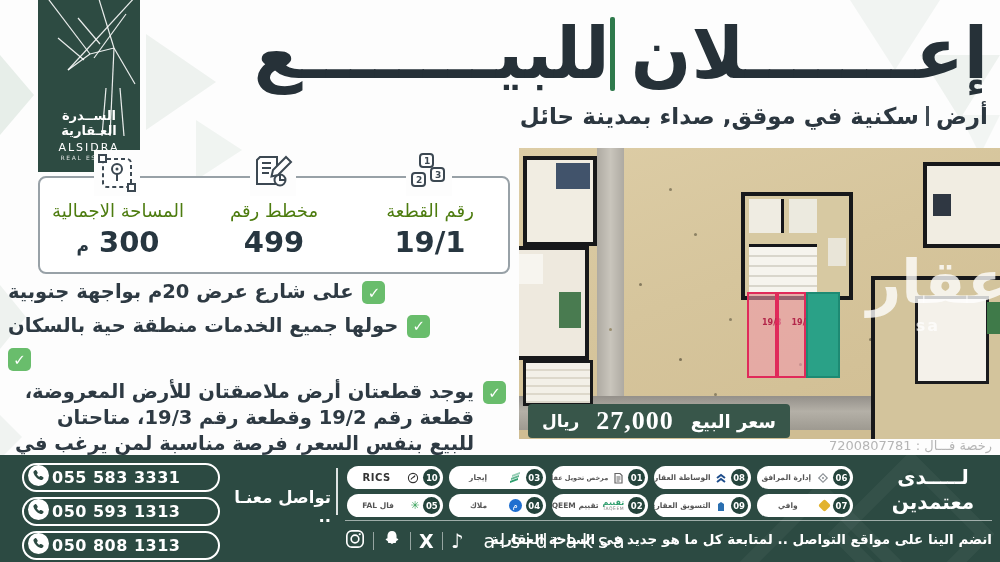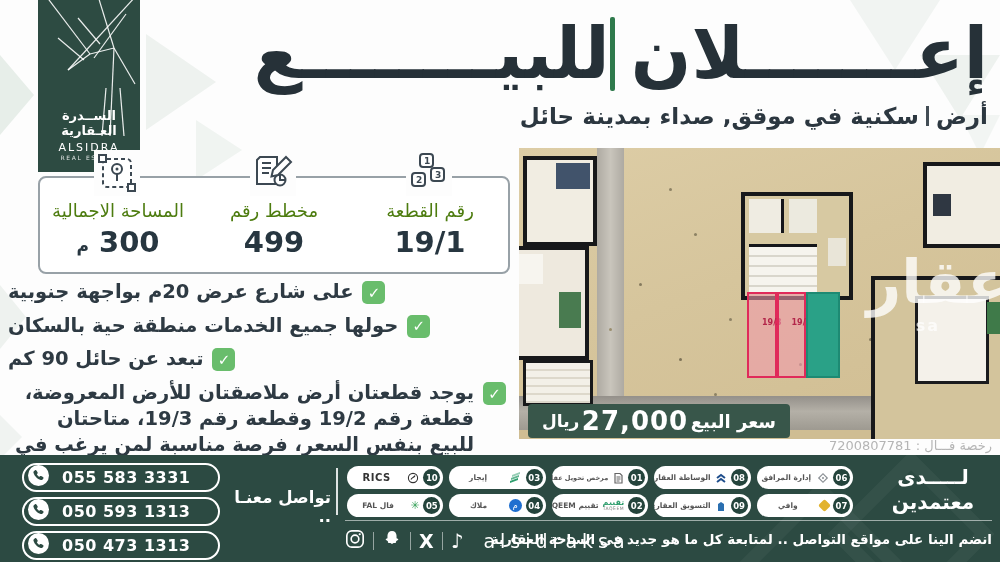--- a/index.html
+++ b/index.html
@@ -55,29 +55,29 @@
     175px 60px 0 #8d8264,200px 150px 0 #857a5e,230px 90px 0 #94886a,-95px 55px 0 #8d8264;}
   .plot{top:144px;height:86px;background:rgba(242,154,173,.58);border:2px solid #e02a5a;
         text-align:center;font-size:8px;font-weight:bold;color:#b3264a;padding-top:24px;box-sizing:border-box;}
   .plot-teal{left:287px;top:144px;width:34px;height:86px;background:#2aa187;border:2px solid #1d8a73;box-sizing:border-box;}
   .wm{right:-8px;top:104px;font-size:60px;font-weight:bold;color:rgba(255,255,255,.78);direction:rtl;line-height:1;}
   .wm-sub{right:60px;top:168px;font-size:16px;font-weight:bold;color:rgba(255,255,255,.7);letter-spacing:2px;}
   .price-bar{position:absolute;left:528px;top:404px;width:262px;height:34px;background:#38564a;border-radius:4px;
              display:flex;direction:rtl;align-items:center;justify-content:space-between;
              padding:0 14px;box-sizing:border-box;color:#fff;z-index:3;}
   .price-label{font-size:18px;font-weight:600;}
-  .price-value{font-size:26px;font-weight:bold;letter-spacing:1px;}
+  .price-value{font-size:26px;font-weight:bold;letter-spacing:1px;font-family:Liberation Serif, serif;}
   .price-cur{font-size:17px;font-weight:600;}
   .license{position:absolute;right:8px;top:438px;width:250px;direction:rtl;font-size:13px;color:#b5b5b5;}
 
   
   .footer{position:absolute;left:0;top:455px;width:1000px;height:107px;background:#2c4a42;z-index:4;}
   .footer .pat{position:absolute;border:14px solid rgba(255,255,255,.04);width:90px;height:90px;transform:rotate(45deg);}
   .phones{position:absolute;left:22px;top:8px;}
-  .phone-pill{display:flex;align-items:center;gap:13px;width:186px;height:23px;margin-bottom:5px;
+  .phone-pill{display:flex;align-items:center;gap:3px;width:186px;height:23px;margin-bottom:5px;
               border:2px solid #fff;border-radius:999px;padding:1px 4px;}
   .phone-num{color:#fff;font-size:16px;font-weight:bold;letter-spacing:.5px;}
   .contact-label{position:absolute;left:225px;top:33px;width:106px;direction:rtl;color:#fff;
                  font-size:16.5px;font-weight:bold;}
   .v-div{position:absolute;left:336px;top:13px;width:2px;height:47px;background:rgba(255,255,255,.85);}
   .acc-label{position:absolute;right:8px;top:10px;width:118px;text-align:center;color:#fff;
              font-weight:bold;font-size:20px;line-height:1.25;direction:rtl;}
   .acc-grid{position:absolute;left:347px;top:11px;width:506px;}
   .acc-row{display:flex;direction:rtl;gap:6px;margin-bottom:5px;}
   .pill{flex:1;height:23px;background:#fff;border-radius:999px;display:flex;direction:rtl;
@@ -209,21 +209,20 @@
     <div class="feat">
       <span class="check"></span>
       <span class="feat-text">على شارع عرض 20م بواجهة جنوبية</span>
     </div>
     <div class="feat">
       <span class="check"></span>
       <span class="feat-text">حولها جميع الخدمات منطقة حية بالسكان</span>
     </div>
     <div class="feat">
       <span class="check"></span>
-      <span class="feat-text">تبعد عن حائل 90 كم</span>
     </div>
     <div class="feat">
       <span class="check"></span>
       <span class="feat-text">يوجد قطعتان أرض ملاصقتان للأرض المعروضة، قطعة رقم 19/2 وقطعة رقم 19/3، متاحتان للبيع بنفس السعر، فرصة مناسبة لمن يرغب في مساحة أكبر.</span>
     </div>
   </div>
 
   <div class="map">
     <div class="road-v"></div>
     <div class="road-h"></div>
@@ -290,21 +289,21 @@
               <circle cx="10" cy="10" r="10" fill="#fff"></circle>
               <path d="M6.5 5.2c.5-.5 1.3-.4 1.7.2l.9 1.4c.3.5.2 1.1-.2 1.5l-.5.5c.5 1.1 1.4 2 2.5 2.5l.5-.5c.4-.4 1-.5 1.5-.2l1.4.9c.6.4.7 1.2.2 1.7l-.6.6c-.5.5-1.2.7-1.8.5-1.6-.5-3.1-1.4-4.3-2.6-1.2-1.2-2.1-2.7-2.6-4.3-.2-.6 0-1.3.5-1.8z" fill="#2c4a42"></path>
             </svg></span>
         <span class="phone-num">050 593 1313</span>
       </div>
       <div class="phone-pill">
         <span><svg width="21" height="21" viewBox="0 0 20 20">
               <circle cx="10" cy="10" r="10" fill="#fff"></circle>
               <path d="M6.5 5.2c.5-.5 1.3-.4 1.7.2l.9 1.4c.3.5.2 1.1-.2 1.5l-.5.5c.5 1.1 1.4 2 2.5 2.5l.5-.5c.4-.4 1-.5 1.5-.2l1.4.9c.6.4.7 1.2.2 1.7l-.6.6c-.5.5-1.2.7-1.8.5-1.6-.5-3.1-1.4-4.3-2.6-1.2-1.2-2.1-2.7-2.6-4.3-.2-.6 0-1.3.5-1.8z" fill="#2c4a42"></path>
             </svg></span>
-        <span class="phone-num">050 473 1313</span>
+        <span class="phone-num">050 808 1313</span>
       </div>
     </div>
     <div class="contact-label">تواصل معنـا ..</div>
     <div class="v-div"></div>
 
     <div class="acc-label">
       <div>لـــــدى</div>
       <div>معتمدين</div>
     </div>
     <div class="acc-grid">

